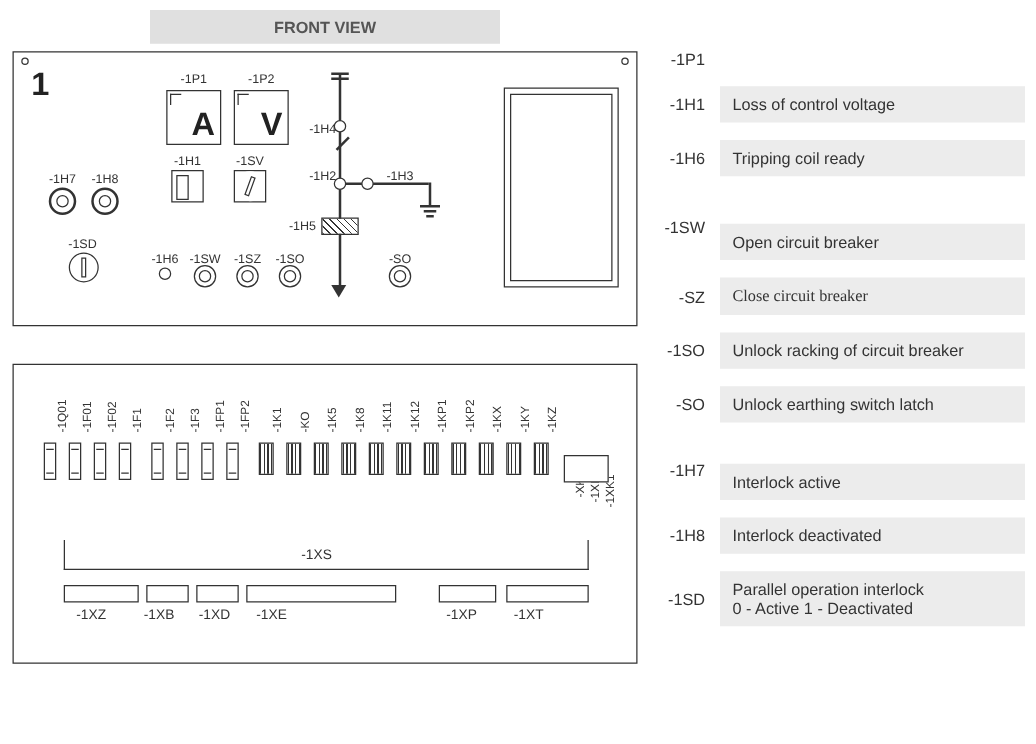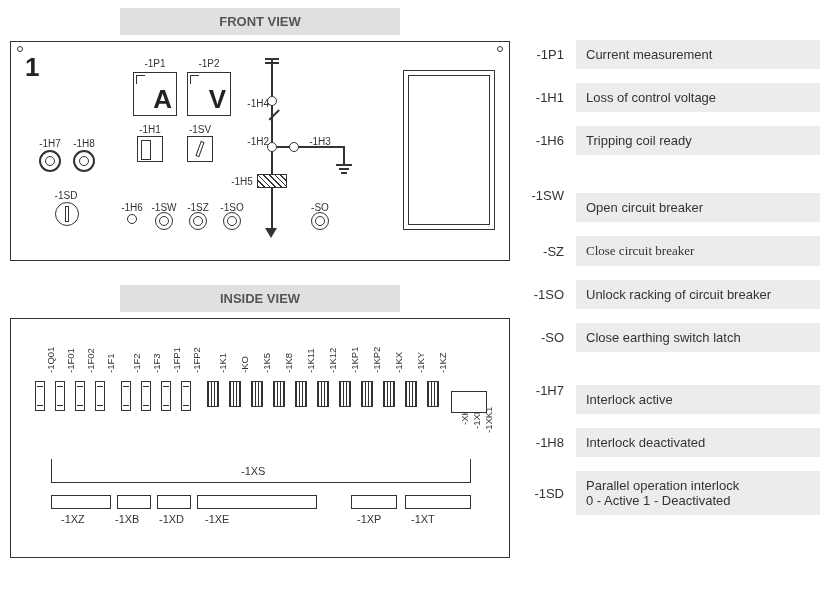--- a/index.html
+++ b/index.html
@@ -128,21 +128,20 @@
 
     <div class="lbl" style="left:394px;top:34px;width:30px">-1A1</div>
     <div class="device-box"></div>
 
     <div style="position:absolute;left:6px;top:4px;width:6px;height:6px;border:1px solid #333;border-radius:50%"></div>
     <div style="position:absolute;right:6px;top:4px;width:6px;height:6px;border:1px solid #333;border-radius:50%"></div>
   </div>
 </div>
 
 <div id="inside-wrap">
-  <div class="view-title">INSIDE VIEW</div>
   <div id="inside-panel" class="panel">
     <div id="inside-top">
         <div class="vlabel" style="left: 34px; top: 54px;">-1Q01</div>
         <div class="comp mod" style="left: 24px; top: 62px;"></div>
         <div class="vlabel" style="left: 54px; top: 54px;">-1F01</div>
         <div class="comp mod" style="left: 44px; top: 62px;"></div>
         <div class="vlabel" style="left: 74px; top: 54px;">-1F02</div>
         <div class="comp mod" style="left: 64px; top: 62px;"></div>
         <div class="vlabel" style="left: 94px; top: 54px;">-1F1</div>
         <div class="comp mod" style="left: 84px; top: 62px;"></div>
@@ -197,21 +196,20 @@
     <div class="comp row2" style="left:340px;top:176px;width:46px"></div>
     <div class="btxt" style="left:346px;top:194px">-1XP</div>
     <div class="comp row2" style="left:394px;top:176px;width:66px"></div>
     <div class="btxt" style="left:400px;top:194px">-1XT</div>
   </div>
 </div>
 
 <div id="legend">
     <div class="legend-row">
       <div class="legend-code">-1P1</div>
-      <div class="legend-desc" style="white-space: pre-line;">Current measurement</div>
     </div>
     <div class="legend-row">
       <div class="legend-code">-1H1</div>
       <div class="legend-desc" style="white-space: pre-line;">Loss of control voltage</div>
     </div>
     <div class="legend-row">
       <div class="legend-code">-1H6</div>
       <div class="legend-desc" style="white-space: pre-line;">Tripping coil ready</div>
     </div>
     <div class="legend-row">
@@ -221,21 +219,21 @@
     <div class="legend-row">
       <div class="legend-code">-SZ</div>
       <div class="legend-desc" style="white-space: pre-line; font-family: Liberation Serif, serif;">Close circuit breaker</div>
     </div>
     <div class="legend-row">
       <div class="legend-code">-1SO</div>
       <div class="legend-desc" style="white-space: pre-line;">Unlock racking of circuit breaker</div>
     </div>
     <div class="legend-row">
       <div class="legend-code">-SO</div>
-      <div class="legend-desc" style="white-space: pre-line;">Close earthing switch latch</div>
+      <div class="legend-desc" style="white-space: pre-line;">Unlock earthing switch latch</div>
     </div>
     <div class="legend-row">
       <div class="legend-code">-1H7</div>
       <div class="legend-desc" style="white-space: pre-line; margin-top: 19px;">Interlock active</div>
     </div>
     <div class="legend-row">
       <div class="legend-code">-1H8</div>
       <div class="legend-desc" style="white-space: pre-line;">Interlock deactivated</div>
     </div>
     <div class="legend-row">

